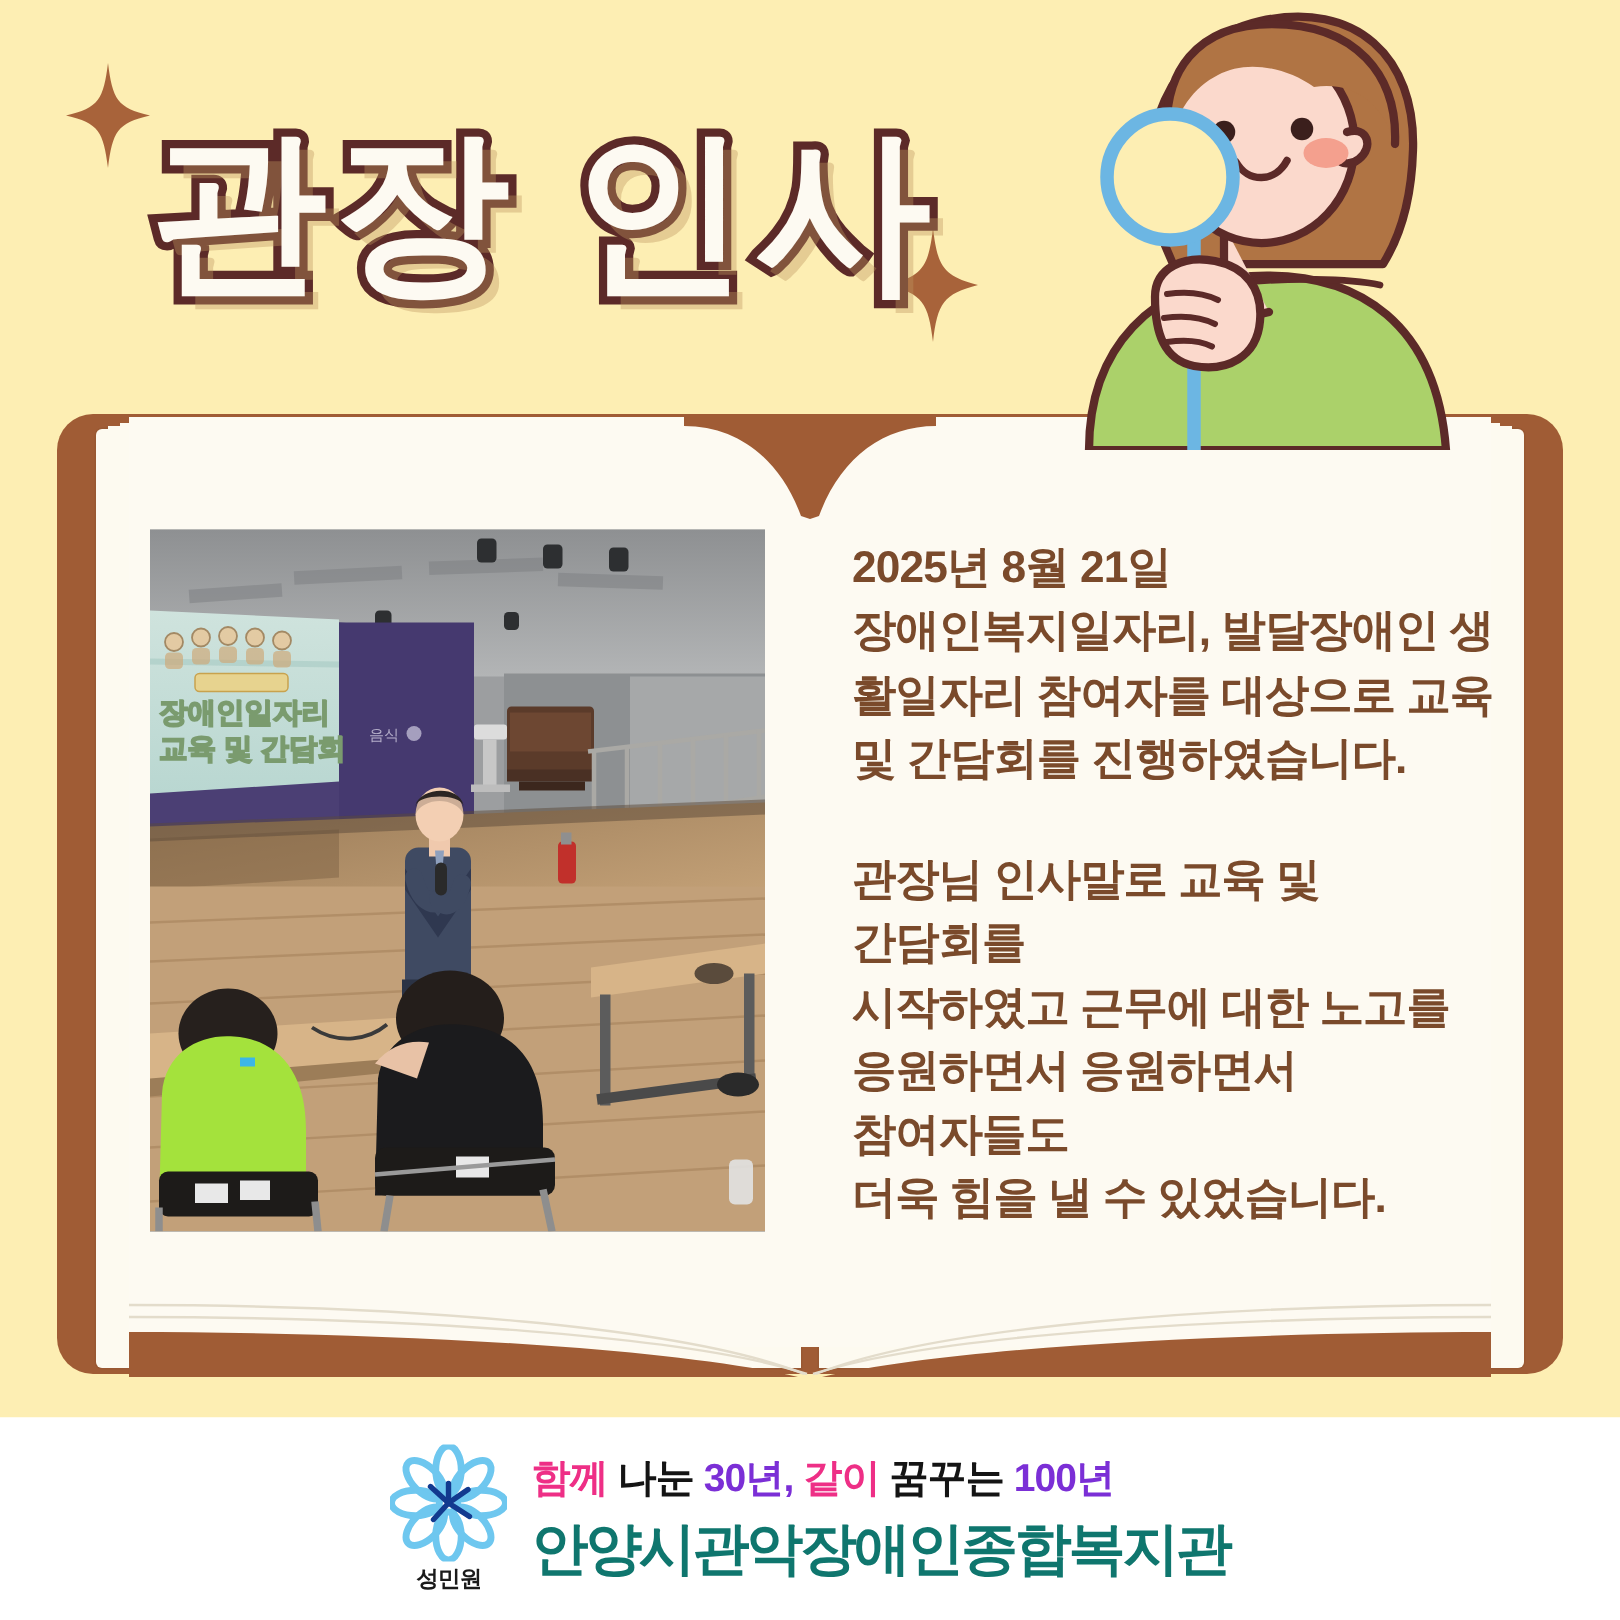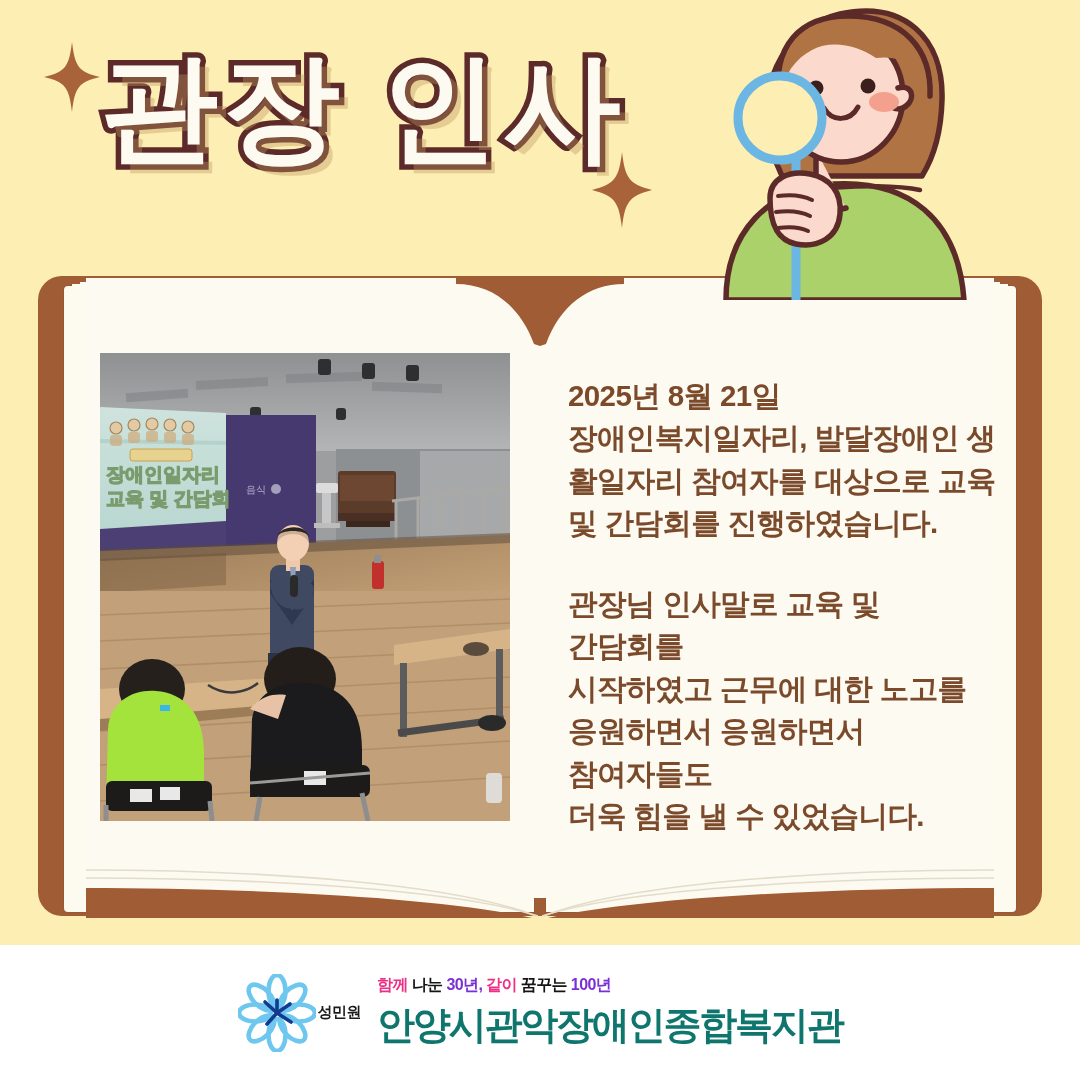--- a/index.html
+++ b/index.html
@@ -27,21 +27,21 @@
   
   .sparkle { position:absolute; }
   .sparkle svg { display:block; }
 
   .sparkle-1 { left:44px; top:42px; }
   .sparkle-2 { left:592px; top:152px; }
 
   
   .title-wrap {
     position:absolute;
-    left:100px; top:46px;
+    left:100px; top:80px;
     z-index:6;
   }
   .title {
     font-size:118px;
     font-weight:700;
     letter-spacing:4px;
     line-height:1.05;
     color:#fdfaf2;
     -webkit-text-stroke:11px #5c2a28;
     paint-order:stroke fill;
@@ -117,21 +117,21 @@
     width:410px; height:468px;
     z-index:7;
     overflow:hidden;
     background:#7d7e80;
   }
   .photo svg { display:block; }
 
   
   .body-copy {
     position:absolute;
-    left:568px; top:375px;
+    left:568px; top:358px;
     width:432px;
     z-index:7;
     color:#7a4a2b;
     font-size:29.5px;
     font-weight:700;
     line-height:1.44;
     letter-spacing:-0.6px;
     word-break:keep-all;
   }
   .body-copy p { margin:0; }
@@ -144,34 +144,34 @@
     width:1080px; height:135px;
     background:#ffffff;
     display:flex;
     align-items:center;
     justify-content:center;
     gap:16px;
     z-index:8;
   }
   .logo-mark {
     display:flex;
-    flex-direction:row;
+    flex-direction:column;
     align-items:center;
     gap:2px;
   }
   .logo-mark svg { display:block; }
   .logo-sub {
     font-size:15px;
     font-weight:700;
     color:#1a1a1a;
     letter-spacing:-0.5px;
   }
   .logo-text { display:flex; flex-direction:column; gap:4px; }
   .tagline {
-    font-size:16px;
+    font-size:26px;
     font-weight:700;
     letter-spacing:-0.6px;
     white-space:nowrap;
   }
   .tagline .pink   { color:#ee2f86; }
   .tagline .purple { color:#7b2fd6; }
   .tagline .dark   { color:#141414; }
   .org-name {
     font-size:38px;
     font-weight:700;

